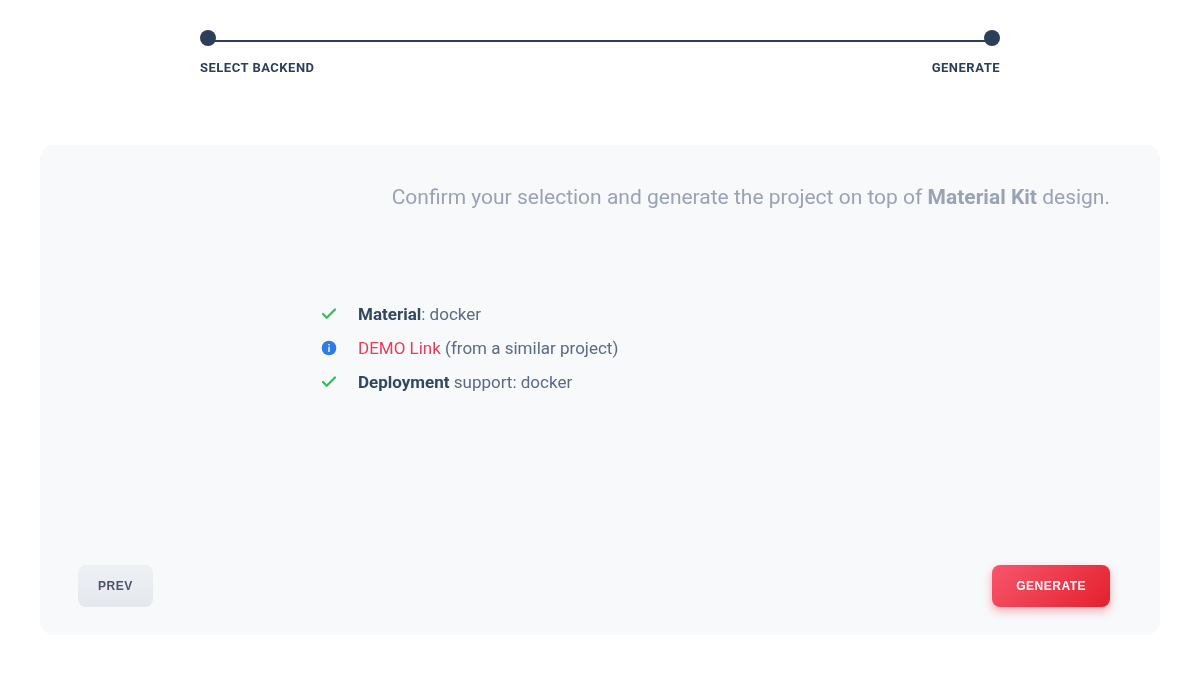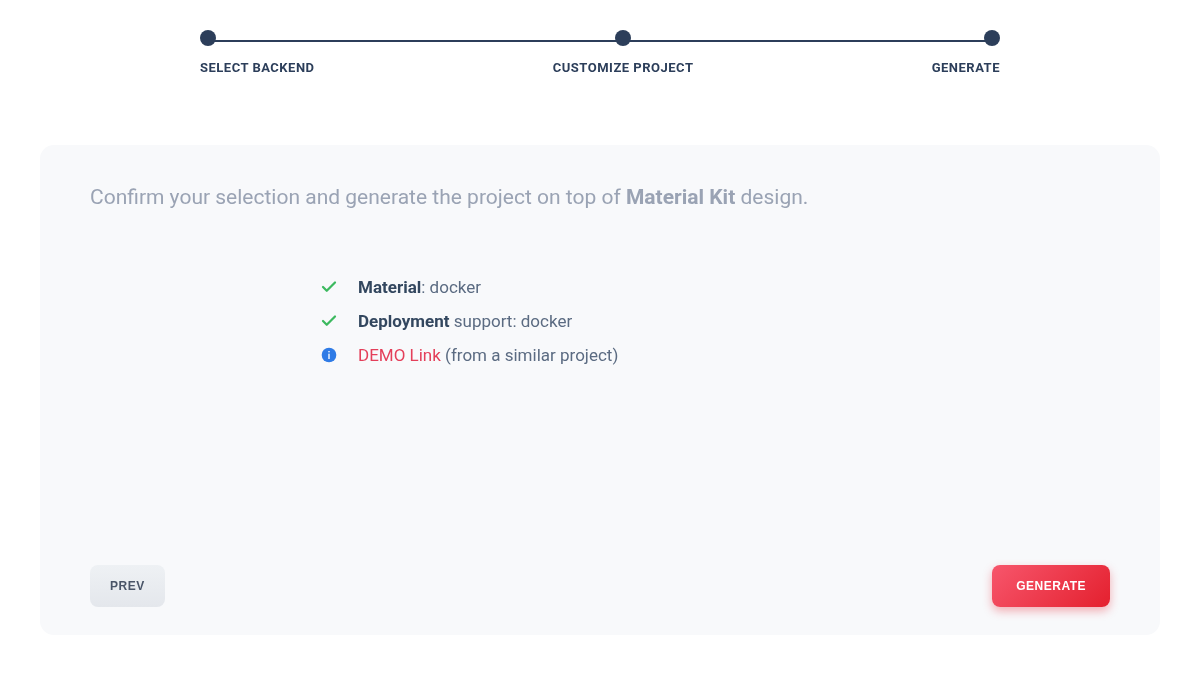--- a/index.html
+++ b/index.html
@@ -68,25 +68,25 @@
     }
     .card-title {
       text-align: center;
       font-family: Georgia, "Times New Roman", serif;
       font-size: 34px;
       font-weight: 700;
       color: #33475f;
       margin-bottom: 14px;
     }
     .card-subtitle {
-      text-align: left;
+      text-align: right;
       font-size: 21px;
       color: #9aa3b4;
       font-weight: 400;
-      margin-bottom: 68px;
+      margin-bottom: 95px;
     }
     .card-subtitle .strong {
       font-weight: 700;
     }
 
     .options-block {
       margin-left: 230px;
     }
     .options-heading {
       font-size: 20px;
@@ -119,21 +119,21 @@
     .demo-link {
       color: #e43f5a;
       font-weight: 400;
       cursor: pointer;
     }
 
     
     .card-footer {
       position: absolute;
       bottom: 28px;
-      left: 50px;
+      left: 38px;
       right: 50px;
       display: flex;
       justify-content: space-between;
       align-items: center;
     }
     .btn-prev {
       background: linear-gradient(to bottom, #eef1f4, #e4e7ec);
       border: none;
       border-radius: 8px;
       padding: 14px 20px;
@@ -161,24 +161,20 @@
 
 <div class="stepper">
   <div class="stepper-line"></div>
   <div class="stepper-items">
     <div class="stepper-item">
       <div class="stepper-dot"></div>
       <div class="stepper-label">SELECT BACKEND</div>
     </div>
     <div class="stepper-item">
       <div class="stepper-dot"></div>
-      <div class="stepper-label">CUSTOMIZE PROJECT</div>
-    </div>
-    <div class="stepper-item">
-      <div class="stepper-dot"></div>
       <div class="stepper-label">GENERATE</div>
     </div>
   </div>
 </div>
 
 <div class="card">
   <p class="card-subtitle">
     <span>Confirm your selection and generate the project on top of </span><span class="strong">Material Kit</span><span> design.</span>
   </p>
 
@@ -186,45 +182,45 @@
 
 
     <div class="option-row">
       <span class="option-icon">
         <svg width="18" height="18" viewBox="0 0 24 24">
             <path fill="none" stroke="#3cb95f" stroke-width="3" stroke-linecap="round" stroke-linejoin="round" d="M4 12l5 5L20 6"></path>
           </svg>
       </span>
       <span class="option-text">
         <span class="bold">Material</span><span>: </span><span>docker</span>
-      </span>
-    </div>
-
-    <div class="option-row">
-      <span class="option-icon">
-        <svg width="18" height="18" viewBox="0 0 24 24">
-            <path fill="none" stroke="#3cb95f" stroke-width="3" stroke-linecap="round" stroke-linejoin="round" d="M4 12l5 5L20 6"></path>
-          </svg>
-      </span>
-      <span class="option-text">
-        <span class="bold">Deployment</span><span> support: </span><span>docker</span>
       </span>
     </div>
 
     <div class="option-row">
       <span class="option-icon">
         <svg width="16" height="16" viewBox="0 0 24 24">
             <circle cx="12" cy="12" r="11" fill="#2f7be6"></circle>
             <rect x="11" y="10" width="2" height="8" fill="#fff"></rect>
             <rect x="11" y="6" width="2" height="2" fill="#fff"></rect>
           </svg>
       </span>
       <span class="option-text">
         <a class="demo-link">DEMO Link</a><span> (from a similar project)</span>
       </span>
     </div>
+
+    <div class="option-row">
+      <span class="option-icon">
+        <svg width="18" height="18" viewBox="0 0 24 24">
+            <path fill="none" stroke="#3cb95f" stroke-width="3" stroke-linecap="round" stroke-linejoin="round" d="M4 12l5 5L20 6"></path>
+          </svg>
+      </span>
+      <span class="option-text">
+        <span class="bold">Deployment</span><span> support: </span><span>docker</span>
+      </span>
+    </div>
   </div>
 
   <div class="card-footer">
     <button class="btn-prev">PREV</button>
     <button class="btn-generate">GENERATE</button>
   </div>
 </div>
 
 </body></html>

